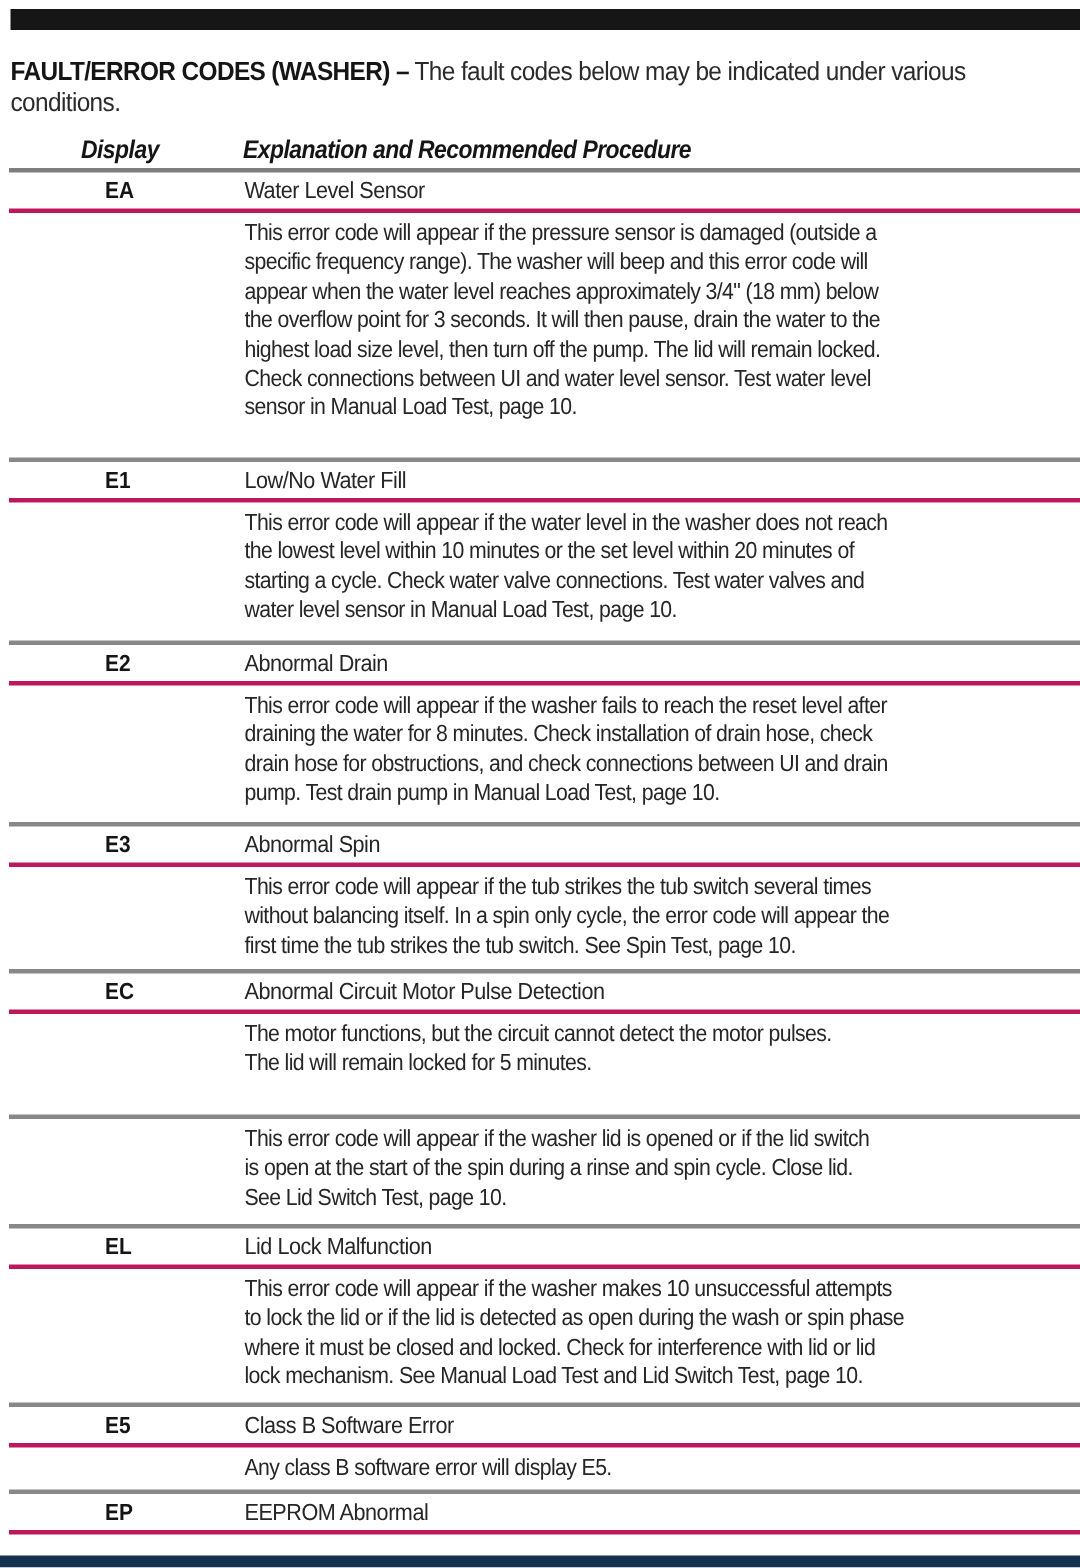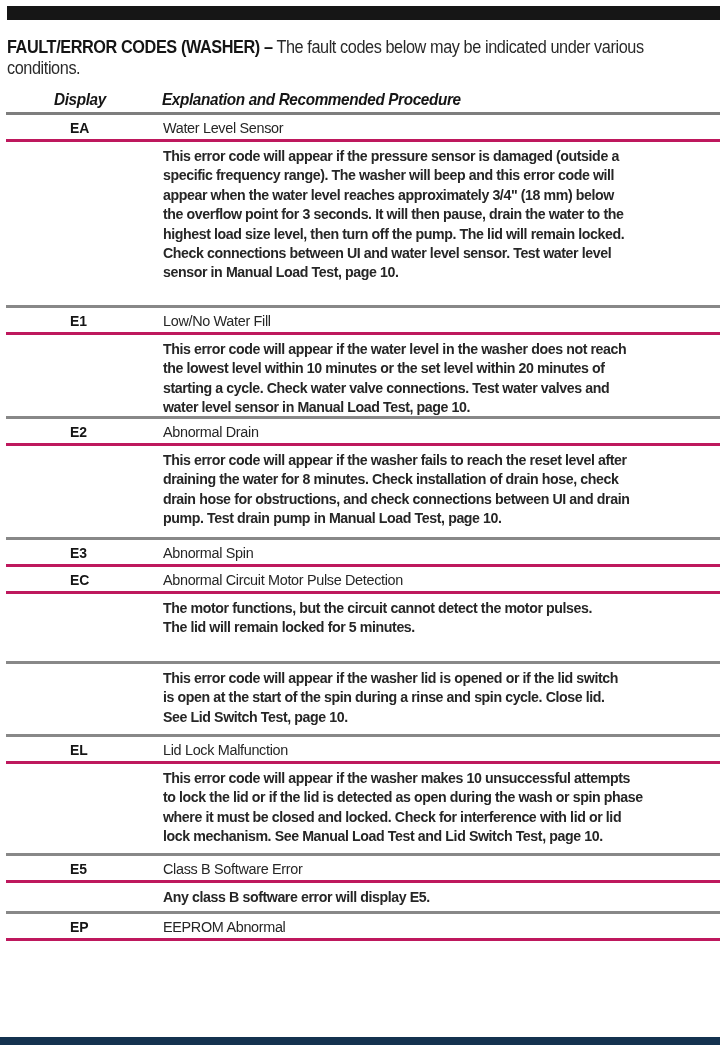--- a/index.html
+++ b/index.html
@@ -89,21 +89,20 @@
       letter-spacing: -0.35px;
       color: #262626;
       transform: scaleX(0.93);
       transform-origin: left top;
       white-space: nowrap;
     }
     .row-desc {
       position: relative;
       border-bottom: 3px solid #888888;
       box-sizing: border-box;
-      font-weight: bold;
     }
     .row-desc .text {
       position: absolute;
       left: 157px;
       top: 4px;
       width: 600px;
       font-size: 15.5px;
       line-height: 19.4px;
       letter-spacing: -0.45px;
       color: #262626;
@@ -146,21 +145,21 @@
 the overflow point for 3 seconds. It will then pause, drain the water to the
 highest load size level, then turn off the pump. The lid will remain locked.
 Check connections between UI and water level sensor. Test water level
 sensor in Manual Load Test, page 10.</div>
   </div>
 
   <div class="row-title">
     <span class="code">E1</span>
     <span class="name">Low/No Water Fill</span>
   </div>
-  <div class="row-desc" style="height:84px">
+  <div class="row-desc" style="height:95px">
     <div class="text">This error code will appear if the water level in the washer does not reach
 the lowest level within 10 minutes or the set level within 20 minutes of
 starting a cycle. Check water valve connections. Test water valves and
 water level sensor in Manual Load Test, page 10.</div>
   </div>
 
   <div class="row-title">
     <span class="code">E2</span>
     <span class="name">Abnormal Drain</span>
   </div>
@@ -168,20 +167,25 @@
     <div class="text">This error code will appear if the washer fails to reach the reset level after
 draining the water for 8 minutes. Check installation of drain hose, check
 drain hose for obstructions, and check connections between UI and drain
 pump. Test drain pump in Manual Load Test, page 10.</div>
   </div>
 
   <div class="row-title">
     <span class="code">E3</span>
     <span class="name">Abnormal Spin</span>
   </div>
+  <div class="row-desc" style="height:71px">
+    <div class="text">This error code will appear if the tub strikes the tub switch several times
+without balancing itself. In a spin only cycle, the error code will appear the
+first time the tub strikes the tub switch. See Spin Test, page 10.</div>
+  </div>
 
   <div class="row-title">
     <span class="code">EC</span>
     <span class="name">Abnormal Circuit Motor Pulse Detection</span>
   </div>
   <div class="row-desc" style="height:70px">
     <div class="text">The motor functions, but the circuit cannot detect the motor pulses.
 The lid will remain locked for 5 minutes.</div>
   </div>
 

